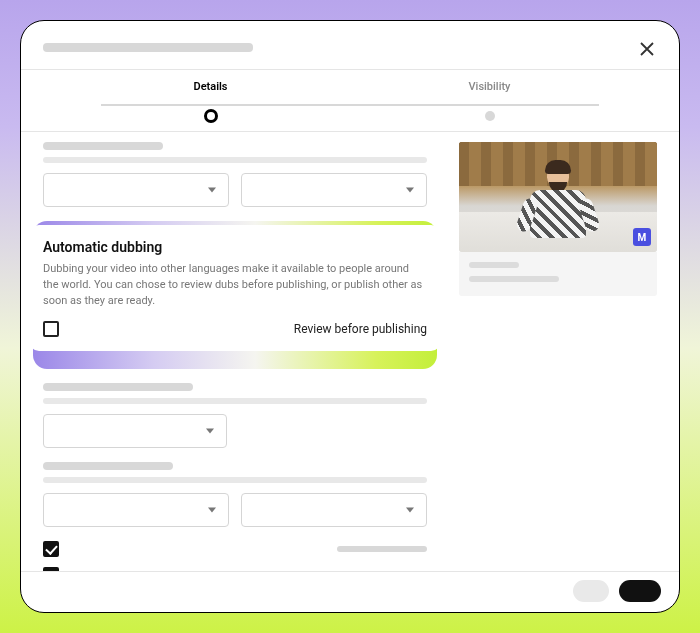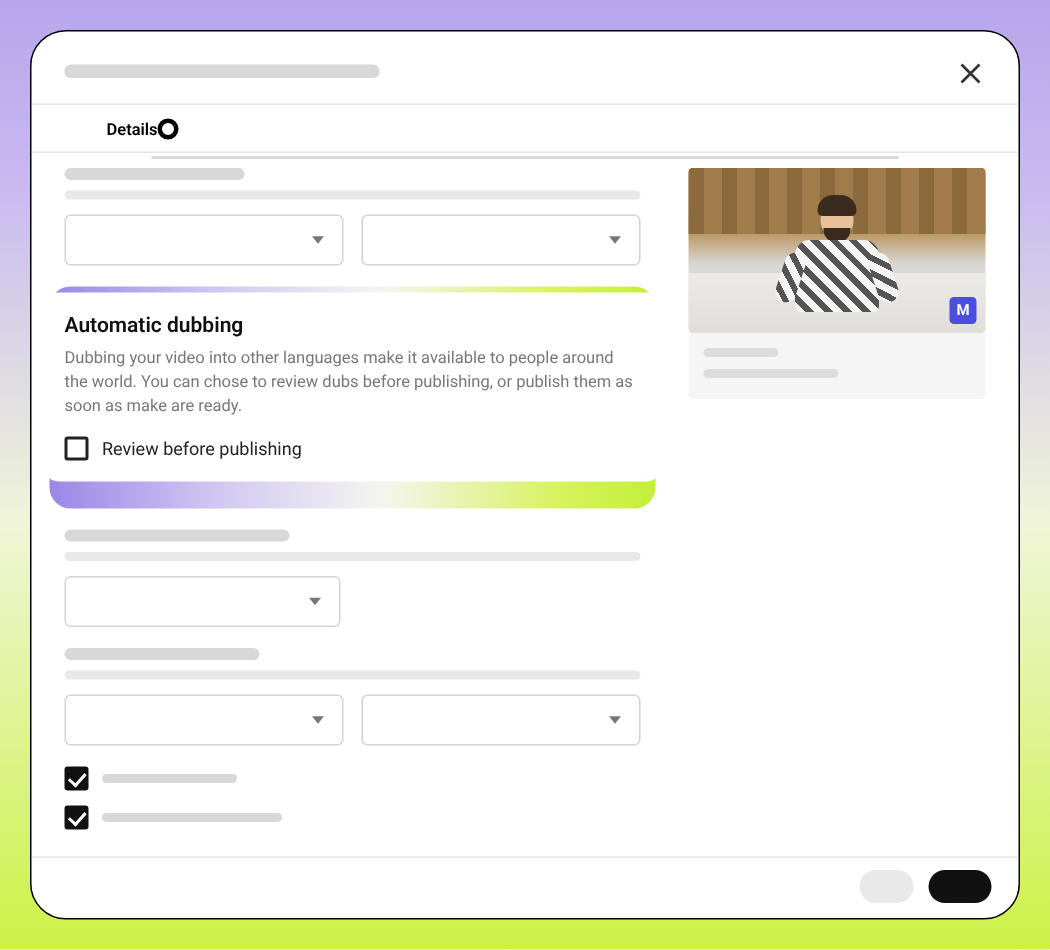--- a/index.html
+++ b/index.html
@@ -47,22 +47,23 @@
   .divider { height: 1px; background: #e5e5e5; width: 100%; }
   .stepper {
     display: flex;
     align-items: flex-start;
     justify-content: space-between;
     padding: 10px 50px 8px 50px;
     position: relative;
   }
   .step {
     display: flex;
+    flex-direction: column;
     align-items: center;
-    gap: 0;
+    gap: 18px;
     z-index: 2;
     flex: 1;
   }
   .step-label {
     font-size: 11px;
     color: #888;
     font-weight: 500;
   }
   .step.active .step-label { color: #000; font-weight: 600; }
   .step-dot {
@@ -129,21 +130,21 @@
   .highlight-wrap {
     padding: 4px;
     border-radius: 14px;
     background: linear-gradient(90deg, #9b87e8 0%, #d5ccf2 30%, #f5f5f0 55%, #d7f25a 85%, #c3ef3a 100%);
     margin-bottom: 14px;
     margin-left: -10px;
     margin-right: -10px;
   }
   .highlight-title { font-size: 14px; font-weight: 600; color: #111; margin-bottom: 6px; }
   .highlight-desc { font-size: 11px; color: #777; line-height: 1.45; margin-bottom: 12px; }
-  .checkbox-row { display: flex; align-items: center; gap: 9px; }
+  .checkbox-row { display: flex; align-items: center; gap: 9px; justify-content: space-between; }
   .cbox {
     width: 16px; height: 16px;
     border: 2px solid #222;
     border-radius: 2px;
     flex-shrink: 0;
     position: relative;
     background:#fff;
   }
   .cbox.checked { background:#111; border-color:#111; }
   .cbox.checked::after {
@@ -221,20 +222,24 @@
   </div>
 
   <div class="divider"></div>
 
   <div class="stepper">
     <div class="step-line"></div>
     <div class="step active">
       <span class="step-label">Details</span>
       <span class="step-dot"></span>
     </div>
+    <div class="step">
+      <span class="step-label">Visibility</span>
+      <span class="step-dot"></span>
+    </div>
   </div>
 
   <div class="divider"></div>
 
   <div class="body">
     <div class="left-col">
 
       <div class="section-ph">
         <div class="ph ph1"></div>
         <div class="ph ph2"></div>
@@ -244,21 +249,21 @@
             <span class="caret"></span>
           </div>
         <div class="select">
             <span class="caret"></span>
           </div>
       </div>
 
       <div class="highlight-wrap">
         <div class="highlight-box">
           <div class="highlight-title">Automatic dubbing</div>
-          <div class="highlight-desc">Dubbing your video into other languages make it available to people around the world. You can chose to review dubs before publishing, or publish them as soon as make are ready.</div>
+          <div class="highlight-desc">Dubbing your video into other languages make it available to people around the world. You can chose to review dubs before publishing, or publish other as soon as they are ready.</div>
           <div class="checkbox-row">
             <span class="cbox"></span>
             <span class="cbox-label">Review before publishing</span>
           </div>
         </div>
       </div>
 
       <div class="section-ph">
         <div class="ph ph1" style="width:150px"></div>
         <div class="ph ph2"></div>

